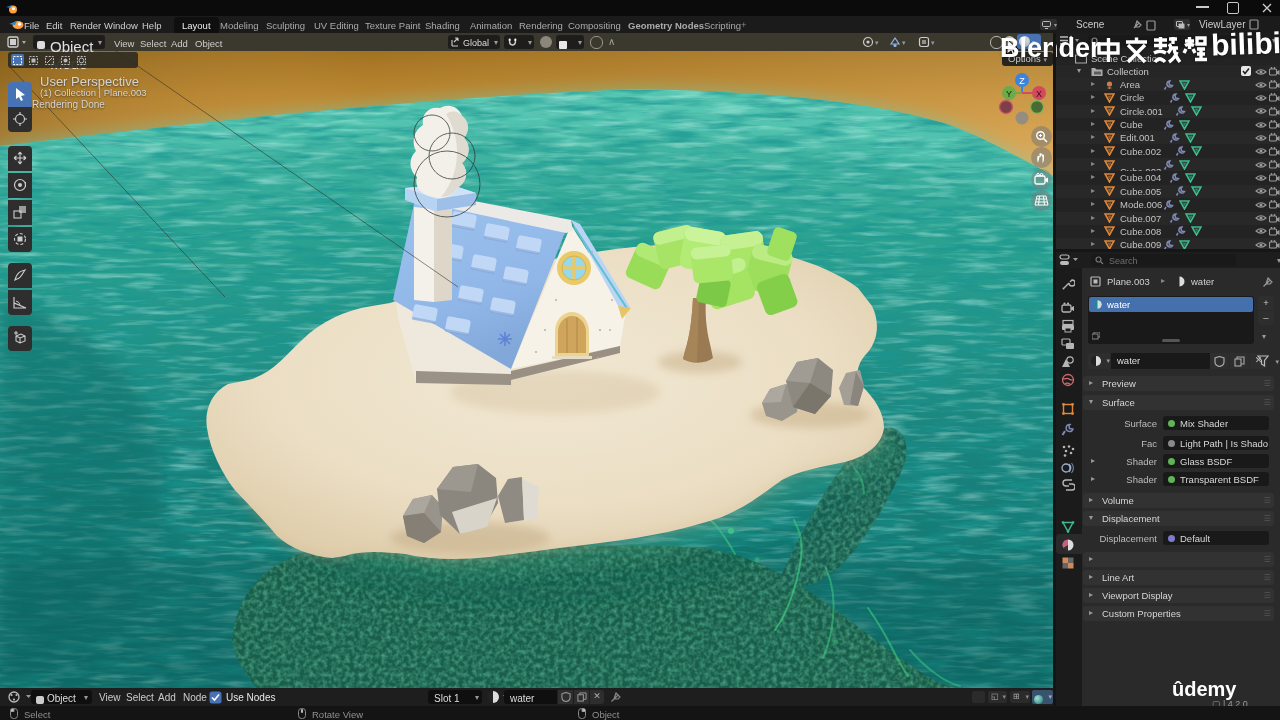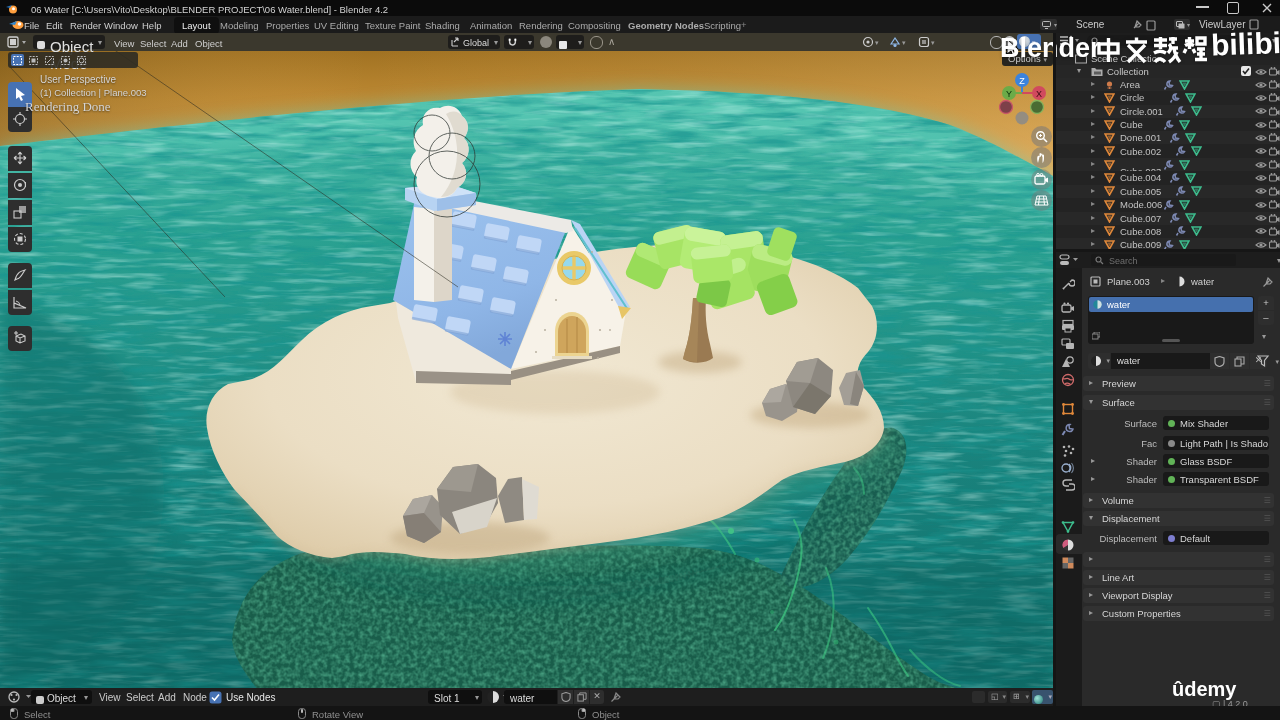--- a/index.html
+++ b/index.html
@@ -12,21 +12,20 @@
 </head>
 <body>
 <div id="root">
 
   <div class="abs" style="left:0;top:0;width:1280px;height:16px;background:#0b0b0b;">
     <svg class="abs" style="left:6px;top:3px" width="12" height="11" viewBox="0 0 12 11">
       <circle cx="7" cy="6.5" r="4" fill="#ff9f3e"></circle>
         <circle cx="7.5" cy="5.8" r="1.5" fill="#fff"></circle>
       <path d="M0 4 L6 2 L4 5 Z" fill="#2a6fb2"></path>
     </svg>
-    <div class="abs" style="left:31px;top:4px;color:#d2d2d2;font-size:9.5px;">06 Water [C:\Users\Vito\Desktop\BLENDER PROJECT\06 Water.blend] - Blender 4.2</div>
     <div class="abs" style="left:1196px;top:6px;width:13px;height:2px;background:#c9c9c9;"></div>
     <div class="abs" style="left:1227px;top:2px;width:10px;height:10px;border:1.4px solid #c9c9c9;border-radius:2px;"></div>
     <svg class="abs" style="left:1261px;top:2px" width="12" height="12" viewBox="0 0 12 12">
         <path d="M2 2 L10 10 M10 2 L2 10" stroke="#c9c9c9" stroke-width="1.4"></path>
       </svg>
   </div>
 
   <div class="abs" style="left:0;top:16px;width:1280px;height:17px;background:#1b1b1b;">
     <svg class="abs" style="left:9px;top:2px" width="16" height="13" viewBox="0 0 16 13">
       <ellipse cx="9" cy="7" rx="5.5" ry="4" fill="#ff9f3e"></ellipse>
@@ -34,21 +33,21 @@
       <path d="M0 6 L8 3 L6 7 Z" fill="#3388cc"></path>
     </svg>
     <div class="abs menu" style="left:24px;top:4px;">File</div>
     <div class="abs menu" style="left:46px;top:4px;">Edit</div>
     <div class="abs menu" style="left:70px;top:4px;">Render</div>
     <div class="abs menu" style="left:104px;top:4px;">Window</div>
     <div class="abs menu" style="left:142px;top:4px;">Help</div>
     <div class="abs" style="left:0;top:0;width:860px;height:17px;color:#ababab;font-size:9.5px;">
       <span class="abs" style="left:174px;top:1px;background:#0f0f0f;border-radius:4px;padding:3px 8px 3px;color:#ededed;">Layout</span>
       <span class="abs" style="left:220px;top:4px;">Modeling</span>
-      <span class="abs" style="left:266px;top:4px;">Properties</span>
+      <span class="abs" style="left:266px;top:4px;">Sculpting</span>
       <span class="abs" style="left:314px;top:4px;">UV Editing</span>
       <span class="abs" style="left:365px;top:4px;">Texture Paint</span>
       <span class="abs" style="left:425px;top:4px;">Shading</span>
       <span class="abs" style="left:470px;top:4px;">Animation</span>
       <span class="abs" style="left:519px;top:4px;">Rendering</span>
       <span class="abs" style="left:568px;top:4px;">Compositing</span>
       <span class="abs" style="left:628px;top:4px;font-weight:bold;">Geometry Nodes</span>
       <span class="abs" style="left:704px;top:4px;">Scripting</span>
       <span class="abs" style="left:741px;top:3px;color:#888;">+</span>
     </div>
@@ -442,23 +441,23 @@
           <path d="M1 13 L1 8 L13 13 Z M1 8 L1 2" fill="none" stroke="#ccc" stroke-width="1.2"></path>
           <path d="M3 6 a5 5 0 0 1 4 4" fill="none" stroke="#ccc" stroke-width="1"></path>
         </svg>
     <div class="abs" style="left:0;top:244px;width:24px;height:25px;background:#2e2e2e;border-radius:4px;"></div>
     <svg class="abs" style="left:5px;top:249px" width="14" height="14" viewBox="0 0 14 14">
           <path d="M3 5 L8 3 L12 5 L12 10 L7 12 L3 10 Z M3 5 L7 7 L12 5 M7 7 L7 12" fill="none" stroke="#ccc" stroke-width="1.1"></path>
           <path d="M1 2 L5 2 M3 0 L3 4" stroke="#ccc" stroke-width="1.1"></path>
         </svg>
   </div>
 
-  <div class="abs" style="left:40px;top:41px;color:#d5d5d5;font-size:10px;text-shadow:0 1px 2px rgba(0,0,0,0.5);">User Perspective</div>
+  <div class="abs" style="left:40px;top:41px;color:#d5d5d5;font-size:13px;text-shadow:0 1px 2px rgba(0,0,0,0.5);">User Perspective</div>
   <div class="abs" style="left:40px;top:54px;color:#d5d5d5;font-size:9.5px;text-shadow:0 1px 2px rgba(0,0,0,0.5);">(1) Collection | Plane.003</div>
-  <div class="abs" style="left:25px;top:66px;color:#d5d5d5;font-size:13px;text-shadow:0 1px 2px rgba(0,0,0,0.5);font-family:Liberation Serif, serif;">Rendering Done</div>
+  <div class="abs" style="left:32px;top:66px;color:#d5d5d5;font-size:10px;text-shadow:0 1px 2px rgba(0,0,0,0.5);">Rendering Done</div>
 
   <div class="abs" style="left:1002px;top:19px;width:51px;height:14px;background:#262520;border-radius:3px;color:#ccc;font-size:9.5px;text-align:center;line-height:14px;">Options <span style="font-size:7px;color:#999">▾</span></div>
   <svg class="abs" style="left:1005px;top:5px" width="16" height="20" viewBox="0 0 16 20">
         <path d="M2 1 L13 11 L8 12 L11 18 L8 19 L6 13 L2 16 Z" fill="#fff" stroke="#000" stroke-width="1"></path>
       </svg>
 
   <svg class="abs" style="left:985px;top:3px" width="75" height="105" viewBox="0 0 75 105">
     <g stroke-width="2">
       <line x1="37" y1="57" x2="37" y2="46" stroke="#3b83dd"></line>
       <line x1="37" y1="57" x2="27" y2="57" stroke="#6cab48"></line>
@@ -647,21 +646,21 @@
             <circle cx="2.5" cy="1" r="0.9" fill="#9a9a9a"></circle>
             <circle cx="5.5" cy="1" r="0.9" fill="#9a9a9a"></circle>
           </svg>
         </div>
         <div style="position:absolute;left:0;top:79.4px;width:227px;height:13px;background:#282828;">
           <span style="position:absolute;left:38px;top:1px;color:#888;font-size:8px;">▸</span>
           <svg style="position:absolute;left:51px;top:1.5px" width="11" height="10" viewBox="0 0 11 10">
             <path d="M1 1 H10 L5.5 9 Z" fill="none" stroke="#e0883a" stroke-width="1.6"></path>
             <path d="M3.2 2.5 H7.8 L5.5 6.5 Z" fill="#e0883a" opacity="0.55"></path>
           </svg>
-          <span style="position:absolute;left:67px;top:1px;color:#c3c3c3;">Done.001</span>
+          <span style="position:absolute;left:67px;top:1px;color:#c3c3c3;">Edit.001</span>
           <svg style="position:absolute;left:116px;top:1.5px" width="11" height="11" viewBox="0 0 11 11">
             <path d="M7 1 A3 3 0 1 0 9.5 5.5 L6.5 5 L6 2.5 Z M3 7 L1.5 9.5" stroke="#7d89b3" stroke-width="1.5" fill="none"></path>
           </svg>
           <svg style="position:absolute;left:132px;top:1.5px" width="11" height="10" viewBox="0 0 11 10">
             <path d="M1 1 H10 L5.5 9 Z" fill="none" stroke="#3dbc8d" stroke-width="1.6"></path>
             <path d="M3.2 2.5 H7.8 L5.5 6.5 Z" fill="#3dbc8d" opacity="0.55"></path>
           </svg>
           <svg style="position:absolute;left:202px;top:1.5px" width="12" height="10" viewBox="0 0 12 10">
             <path d="M1 5 Q6 0.5 11 5 Q6 9.5 1 5 Z" fill="none" stroke="#9a9a9a" stroke-width="1.1"></path>
             <circle cx="6" cy="5" r="1.6" fill="#9a9a9a"></circle>

